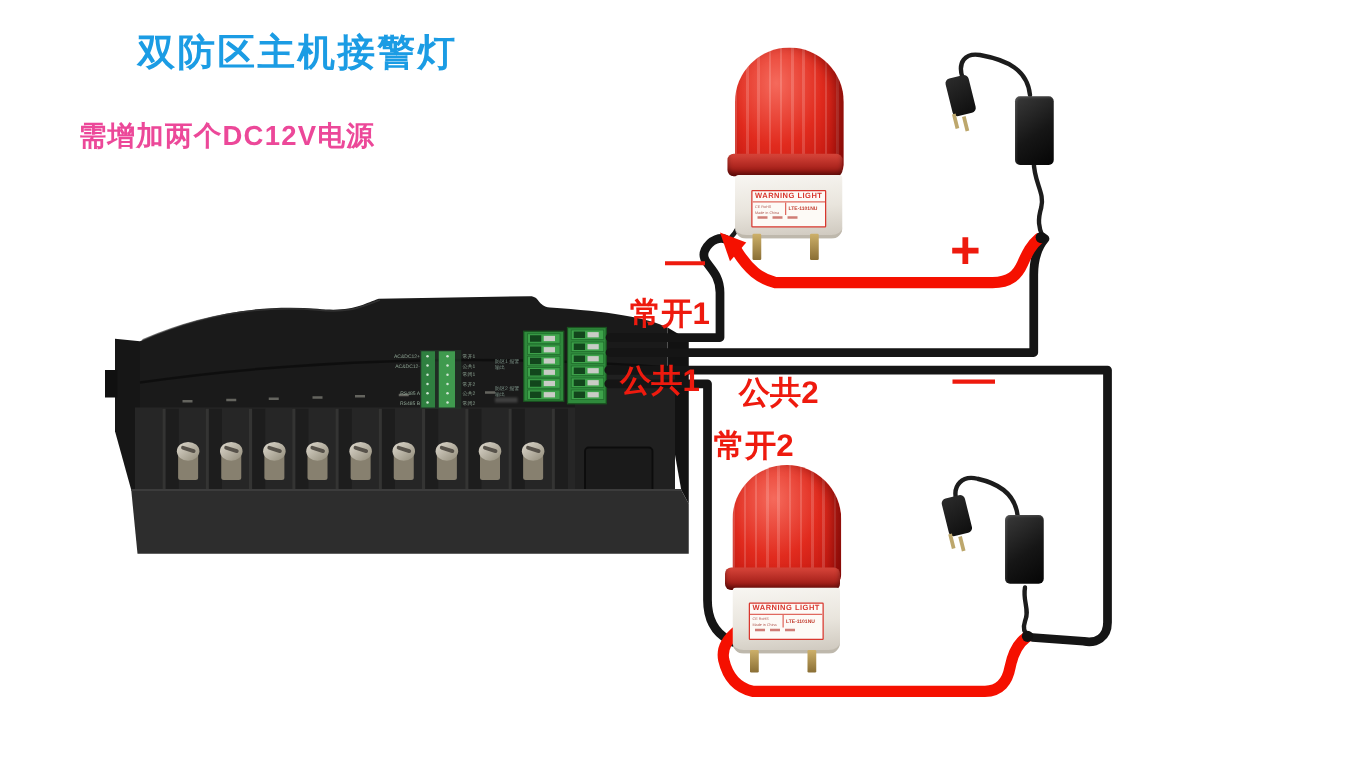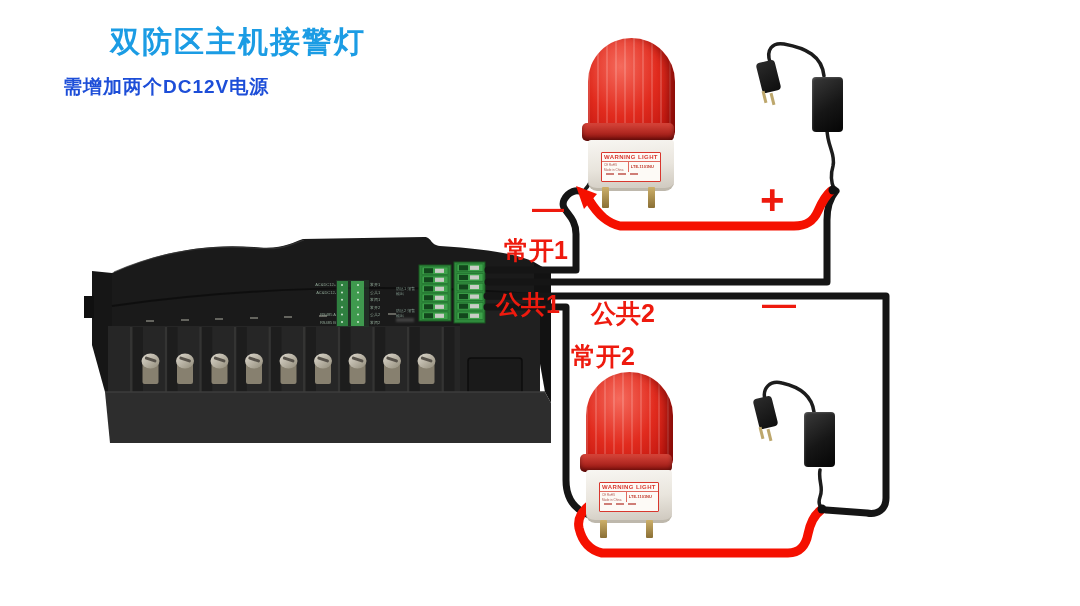--- a/index.html
+++ b/index.html
@@ -3,21 +3,21 @@
 <meta charset="utf-8">
 <style>
   html,body{margin:0;padding:0;}
   body{
     width:1080px;height:606px;position:relative;background:#ffffff;overflow:hidden;
     font-family:"Liberation Sans","DejaVu Sans",sans-serif;
   }
   .abs{position:absolute;}
   
   .title{left:62px;top:22px;font-size:30px;font-weight:bold;color:#1b9ce4;letter-spacing:2px;margin-left:48px;}
-  .subtitle{left:63px;top:74px;font-size:19px;font-weight:bold;color:#1d4ed8;letter-spacing:1px;}
+  .subtitle{left:63px;top:94px;font-size:22px;font-weight:bold;color:#ec4899;letter-spacing:1px;}
   
   .ann{color:#ee1a0e;font-weight:bold;white-space:nowrap;}
   .ann-minus1{left:532px;top:190px;font-size:32px;}
   .ann-plus1{left:760px;top:176px;font-size:42px;font-weight:bold;}
   .ann-nc1{left:504px;top:234px;font-size:25px;}
   .ann-com1{left:496px;top:288px;font-size:25px;}
   .ann-com2{left:591px;top:297px;font-size:25px;}
   .ann-minus2{left:762px;top:284px;font-size:34px;}
   .ann-nc2{left:571px;top:340px;font-size:25px;}
   

